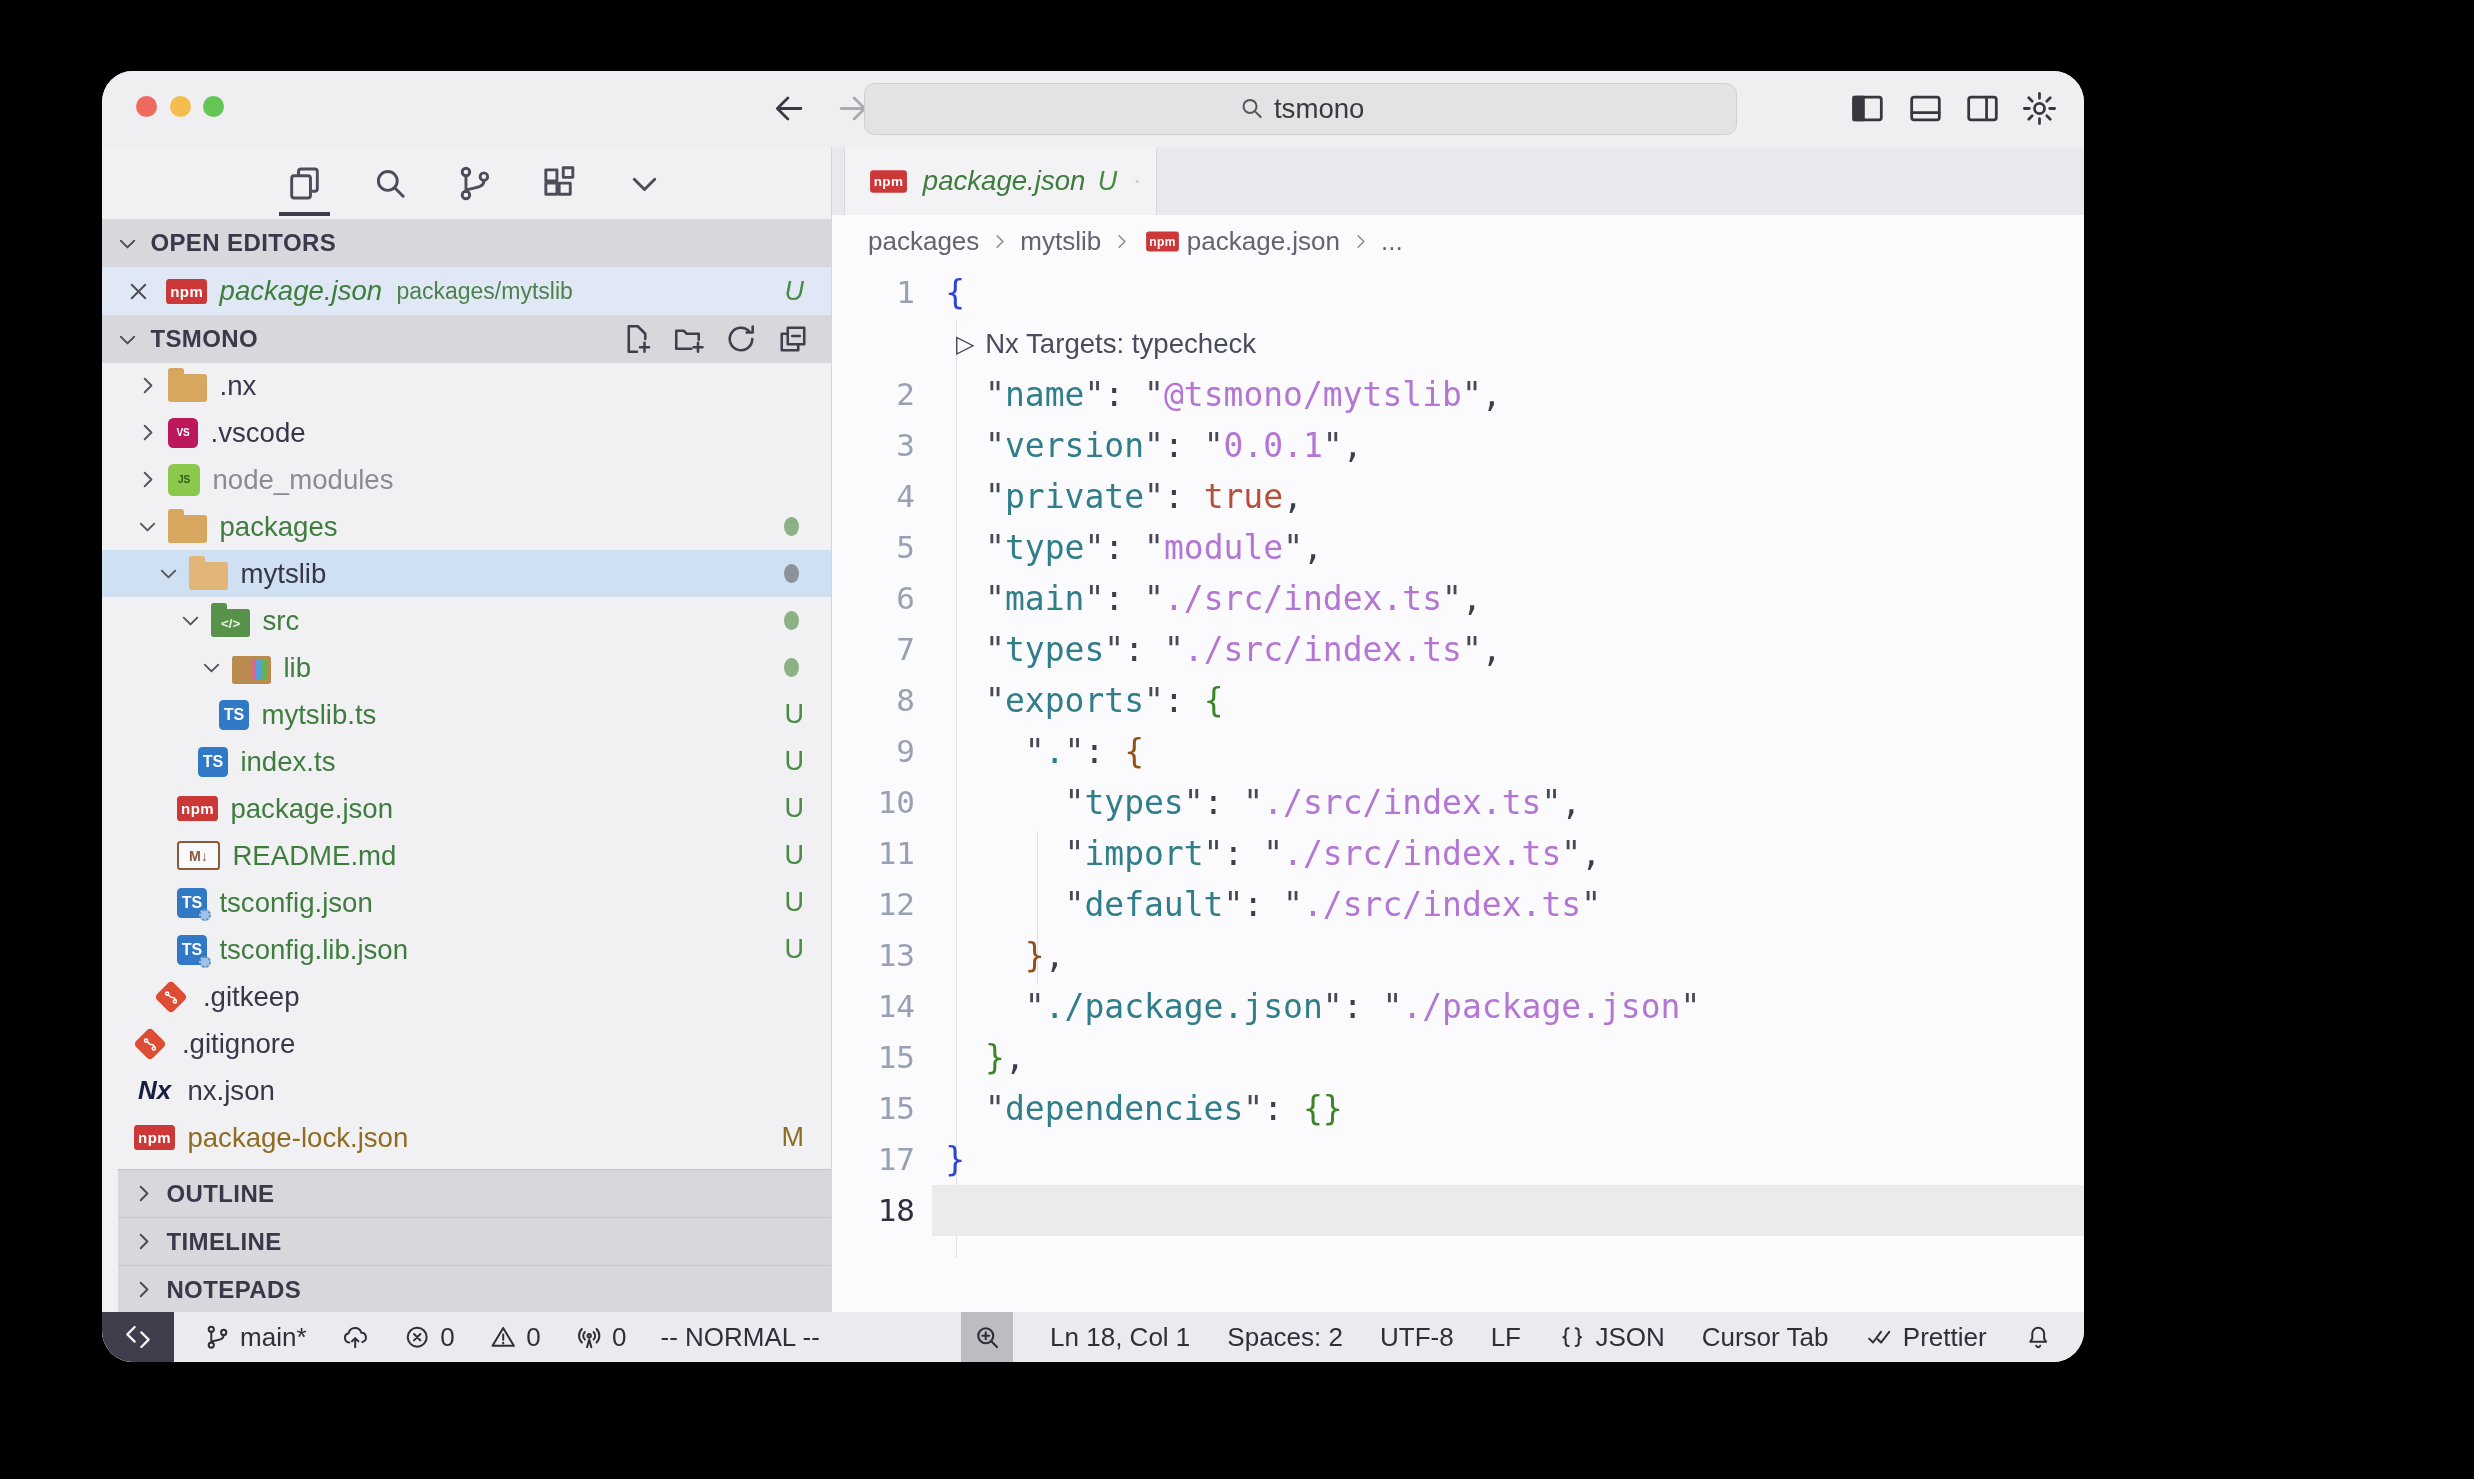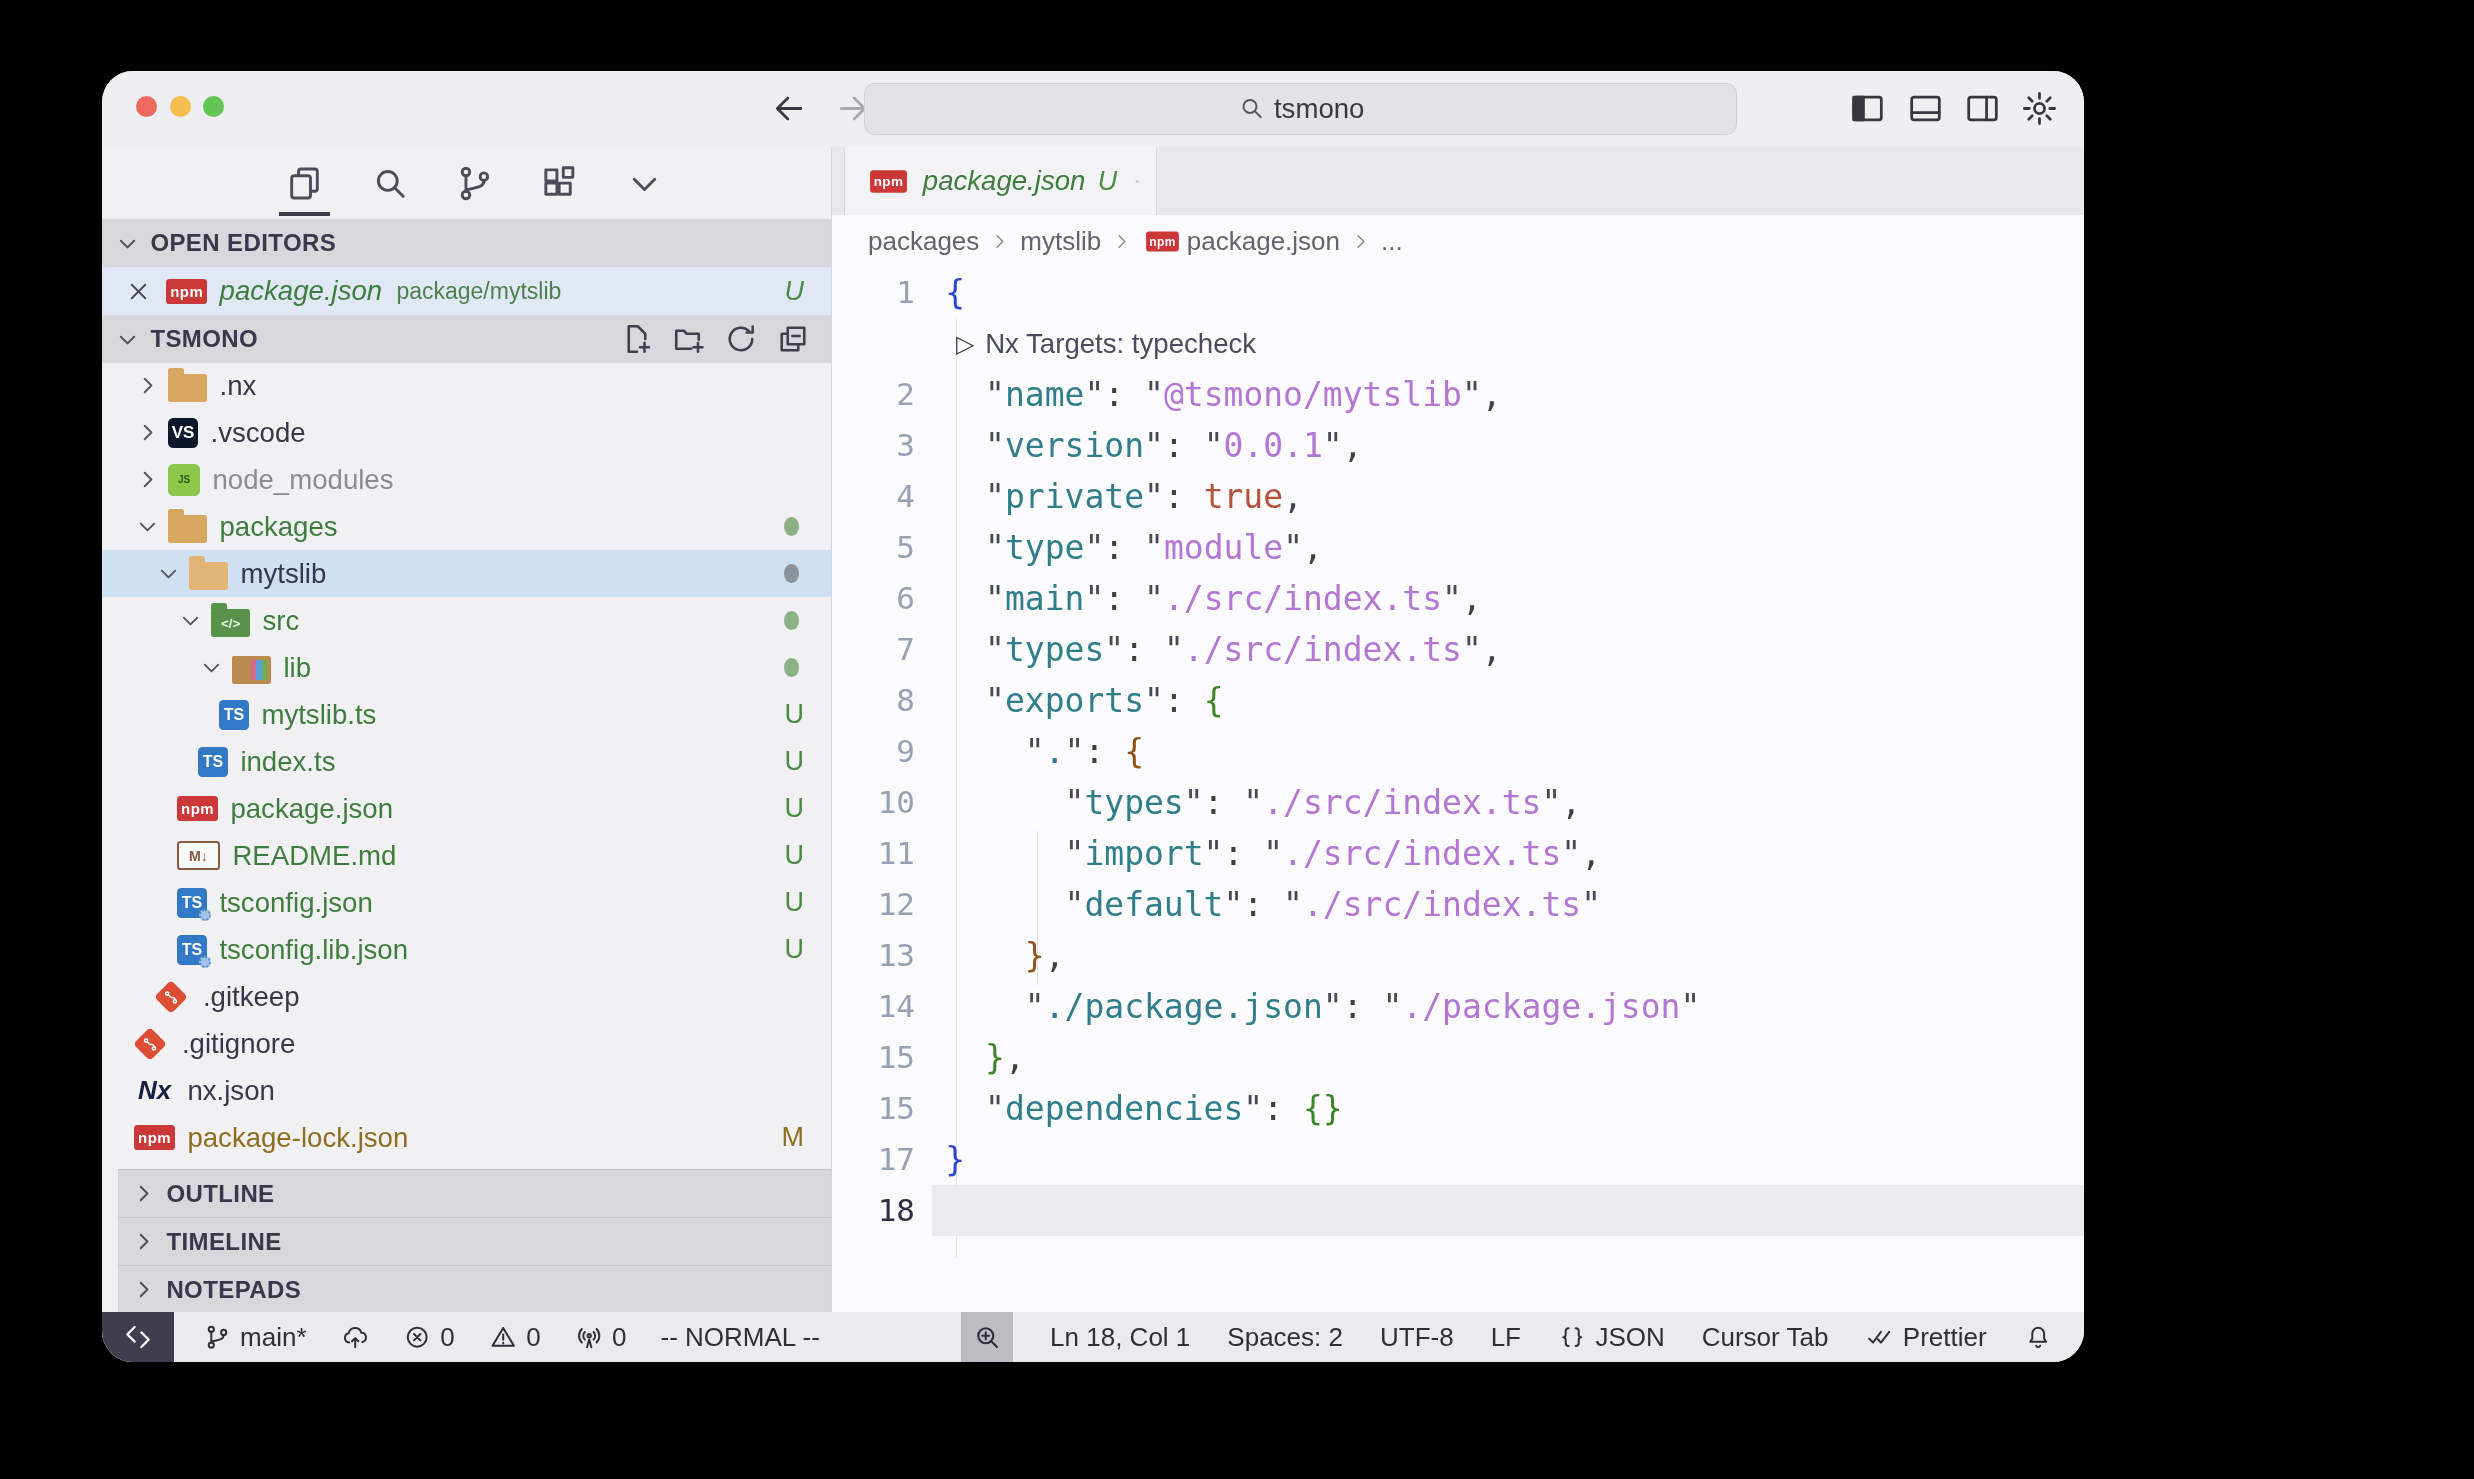--- a/index.html
+++ b/index.html
@@ -51,21 +51,21 @@
   
   .fi{flex:none;display:flex;align-items:center;justify-content:center;}
   .fi-npm{width:41px;height:25px;background:#cb3837;border-radius:3.6px;color:#fff;font-weight:bold;font-size:15px;letter-spacing:0.4px;}
   .fi-ts,.fi-tsc{width:30px;height:30px;background:#3178c6;border-radius:4.4px;color:#fff;font-weight:bold;font-size:16px;position:relative;}
   .fi-tsc::after{content:"";position:absolute;right:-4.4px;bottom:-3.6px;width:12.4px;height:12.4px;border-radius:50%;
                  background:#9fc3e8;border:2.7px dotted #5b86b9;box-sizing:border-box;}
   .fi-md{width:39px;height:25px;border:2.7px solid #8a5a3c;border-radius:3.6px;color:#8a5a3c;font-weight:bold;font-size:14.2px;background:#faf9fb;}
   .fi-nx{width:41px;height:30px;color:#16203e;font-weight:bold;font-size:26px;font-style:italic;}
   .fi-git{width:24px;height:24px;background:#dd4c35;border-radius:4.4px;transform:rotate(45deg);margin:3.6px 7.1px 3.6px 4.4px;}
   .fi-git svg{transform:rotate(-45deg);width:18.7px;height:18.7px;stroke:#fff;fill:none;stroke-width:2;}
-  .fi-vscode{width:30px;height:30px;background:#0f172a;border-radius:5.3px;color:#fff;font-weight:bold;font-size:17px;}
+  .fi-vscode{width:30px;height:30px;background:#be185d;border-radius:5.3px;color:#fff;font-weight:bold;font-size:10px;}
   .fi-node{width:32px;height:32px;background:#8cc84b;border-radius:5.3px;color:#2f5c16;font-weight:bold;font-size:10px;}
   .folder{width:39px;height:28.4px;border-radius:2.7px;position:relative;margin-top:5.3px;}
   .folder::before{content:"";position:absolute;left:0;top:-6.2px;width:16px;height:7.1px;border-radius:2.7px 2.7px 0 0;background:inherit;}
   .folder.tan{background:#d7a65f;} .folder.open{background:#e0b577;}
   .folder.src{background:#58924a;color:#eaf5e4;font-size:13.3px;font-weight:bold;display:flex;align-items:center;justify-content:center;}
   .folder.lib{background:#b98b4e;overflow:hidden;}
   .folder.lib::after{content:"";position:absolute;right:4.4px;top:4.4px;bottom:4.4px;width:16px;
         background:linear-gradient(90deg,#d86a8a 0 5.3px,#5aa0d8 5.3px 10.7px,#66b05a 10.7px 16px);}
   
   .editor{position:absolute;left:729px;top:76px;width:1544px;height:1165px;background:#fbfafd;border-left:0.9px solid #d6d5d9;box-sizing:border-box;}
@@ -221,21 +221,21 @@
       </div>
 
       <div class="oe-row">
         <span class="close i">
           <svg viewBox="0 0 24 24">
               <path d="M6 6l12 12 M18 6 6 18"></path>
             </svg>
           </span>
         <span class="fi fi-npm">npm</span>
         <span class="oe-name">package.json</span>
-        <span class="oe-path">package/mytslib</span>
+        <span class="oe-path">packages/mytslib</span>
         <span class="badge U" style="font-style:italic">U</span>
       </div>
 
       <div class="sect-head" style="top:168px">
         <span class="chev i">
           <svg viewBox="0 0 24 24">
               <path d="M6 9.5 12 15.5 18 9.5"></path>
             </svg>
           </span>
         <span>TSMONO</span>

